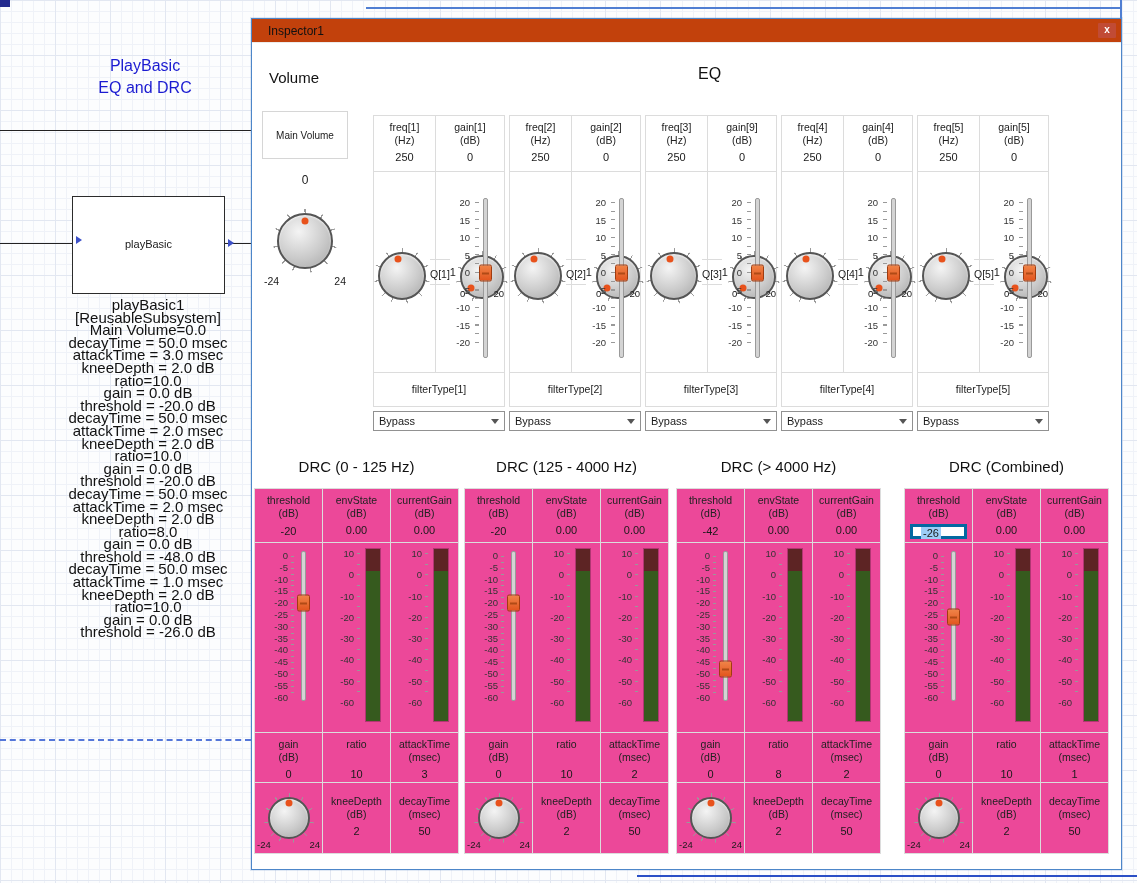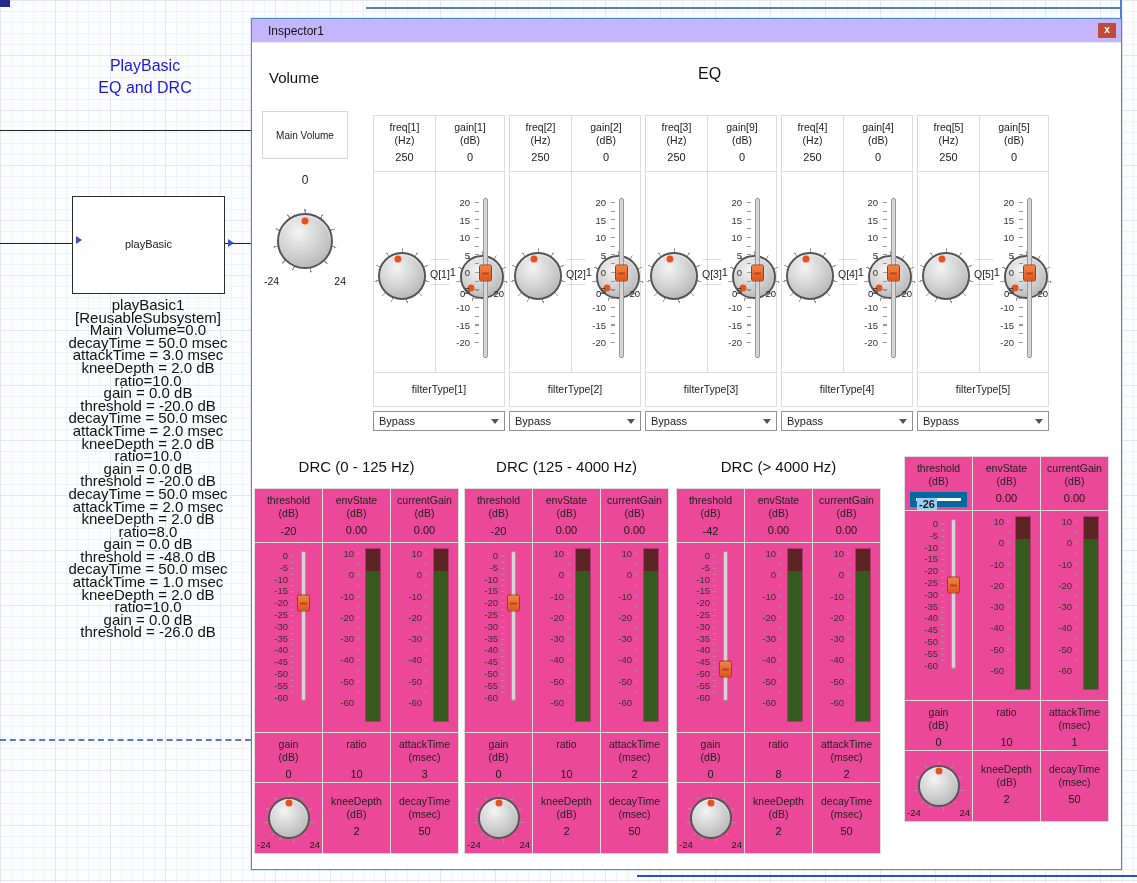--- a/index.html
+++ b/index.html
@@ -34,21 +34,21 @@
   .block-caption { position:absolute; left:38px; top:299px; width:220px; text-align:center;
     font-size:15px; line-height:12.6px; color:#111; white-space:pre-line; }
   .dash-line { position:absolute; left:0; top:739px; width:251px; border-top:2px dashed #5577d9; }
   .bg-top-line { position:absolute; left:366px; top:7px; width:756px; height:2px; background:#4f7ed2; }
   .bg-right-line { position:absolute; left:1120px; top:0; width:2px; height:18px; background:#4f7ed2; }
   .bg-bottom-line { position:absolute; left:637px; top:875px; width:500px; height:2px; background:#2b50c6; }
 
   
   .window { position:absolute; left:251px; top:18px; width:871px; height:852px;
     background:#fff; border:1px solid #4d86c9; box-shadow:0 0 0 1px rgba(95,140,200,.18); }
-  .titlebar { position:relative; height:24px; background:#c4b5fd; border-bottom:1px solid #ebebeb; }
+  .titlebar { position:relative; height:24px; background:#c2410c; border-bottom:1px solid #ebebeb; }
   .title-text { position:absolute; left:16px; top:5px; font-size:12px; color:#111; }
   .close-btn { position:absolute; right:5px; top:4px; width:18px; height:15px; background:#c14b35;
     color:#fff; font-size:10px; font-weight:bold; line-height:14px; text-align:center; border-radius:1px; }
 
   .vol-heading { position:absolute; left:17px; top:50px; font-size:15px; color:#111; }
   .eq-heading  { position:absolute; left:446px; top:46px; font-size:16px; color:#111; }
 
   
   .lbl { font-size:10.5px; height:13px; line-height:13px; text-align:center; color:#222; }
   .val { font-size:11px; text-align:center; margin-top:4px; }
@@ -124,22 +124,22 @@
   .drc-sec:nth-child(2) { margin-left:5px; }
   .drc-sec:nth-child(3) { margin-left:7px; }
   .drc-sec:nth-child(4) { margin-left:23px; }
   .drc-title { text-align:center; font-size:15px; height:32px; line-height:22px; color:#111; }
   .drc-table { border:1px solid #dcdcdc; background:#ec4899; }
   .drc-row { display:flex; }
   .drc-head { height:54px; border-bottom:1px solid #dcdcdc; }
   .hcell { flex:1; padding-top:5px; border-right:1px solid #dcdcdc; }
   .hcell:last-child, .bcol:last-child, .r3cell:last-child { border-right:none; }
   .thv { margin-top:4px; height:15px; line-height:15px; font-size:11px; text-align:center; }
-  .thv.editing { margin:4px 5px 0; background:#fff; border:6px solid #0369a1; text-align:left;
-    line-height:13px; padding:0 1px;font-weight:bold; }
+  .thv.editing { margin:4px 5px 0; background:#fff; border:3px solid #0369a1; text-align:left;
+    line-height:13px; padding:0 8px; }
   .thv.editing .thv-text { background:#9ccdf7; padding:0 2px; }
   .drc-body { height:190px; border-bottom:1px solid #dcdcdc; }
   .bcol { flex:1; position:relative; border-right:1px solid #dcdcdc; }
   .drc-ticks { position:absolute; left:0; top:7px; width:33px; line-height:11.8px; }
   .tm-thr { left:36px; top:13px; width:3px; height:142px;
     background:repeating-linear-gradient(#999 0 1px, transparent 1px 5.9px); }
   .groove-thr { left:46px; top:8px; height:150px; }
   .thr-handle { left:42px; }
   .meter-ticks { position:absolute; left:0; top:0; width:31px; line-height:21.3px; }
   .tm-m { left:34px; top:10px; width:3px; height:149px;
@@ -844,20 +844,21 @@
             <div class="r3cell">
               <div class="lbl">decayTime</div>
               <div class="lbl">(msec)</div>
               <div class="val">50</div>
             </div>
           </div>
         </div>
       </div>
 
       <div class="drc-sec">
+        <div class="drc-title">DRC (Combined)</div>
         <div class="drc-table">
           <div class="drc-row drc-head">
             <div class="hcell">
               <div class="lbl">threshold</div>
               <div class="lbl">(dB)</div>
               <div class="thv editing">
                 <span class="thv-text">-26</span>
               </div>
             </div>
             <div class="hcell">

